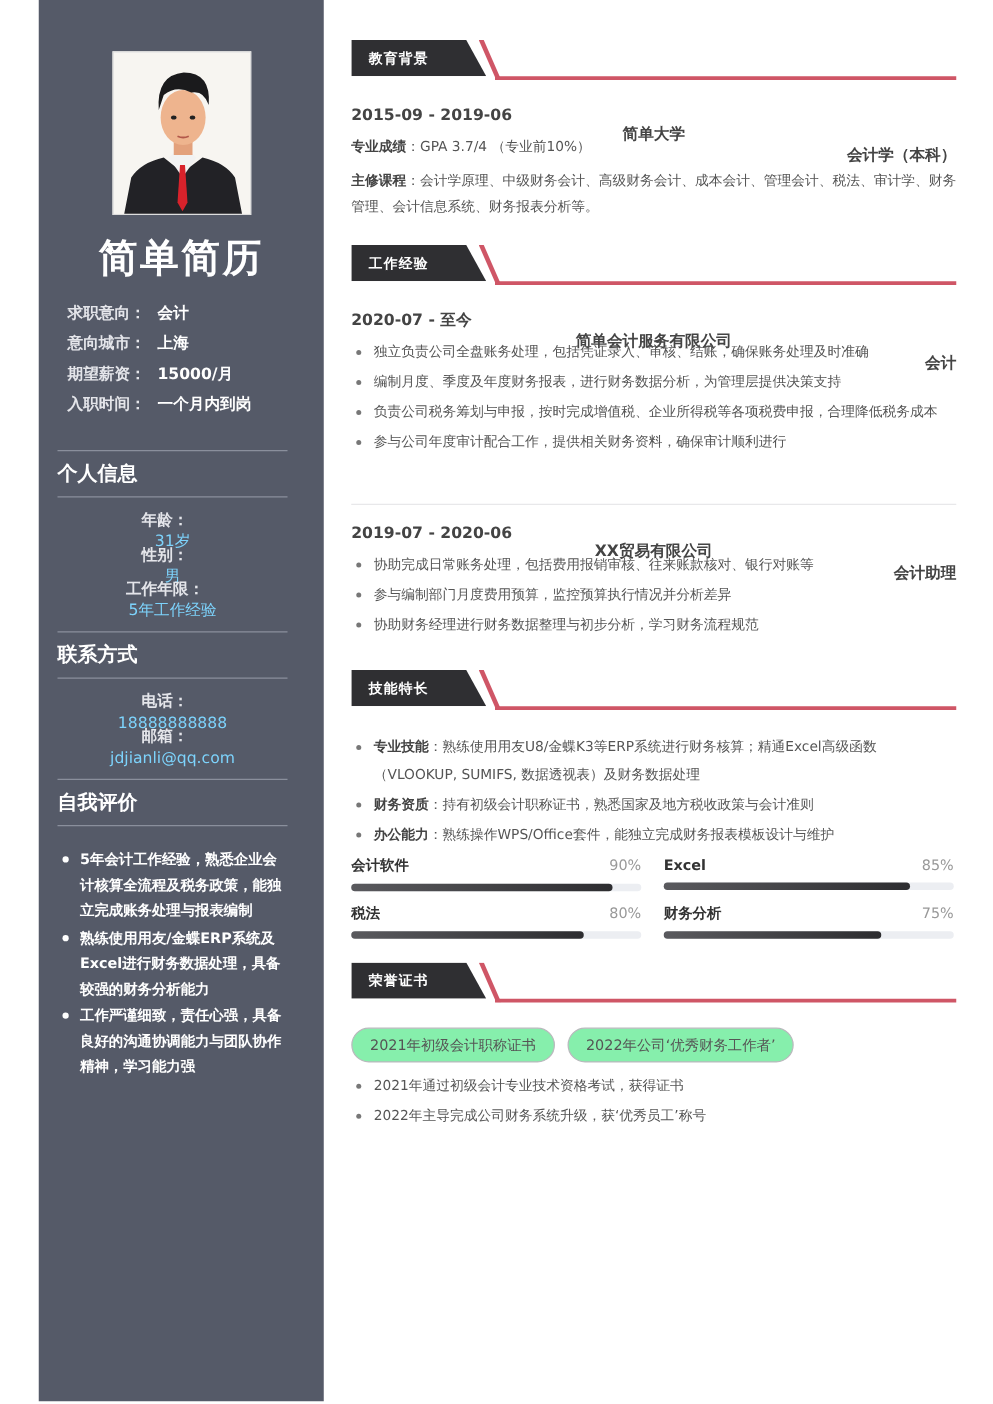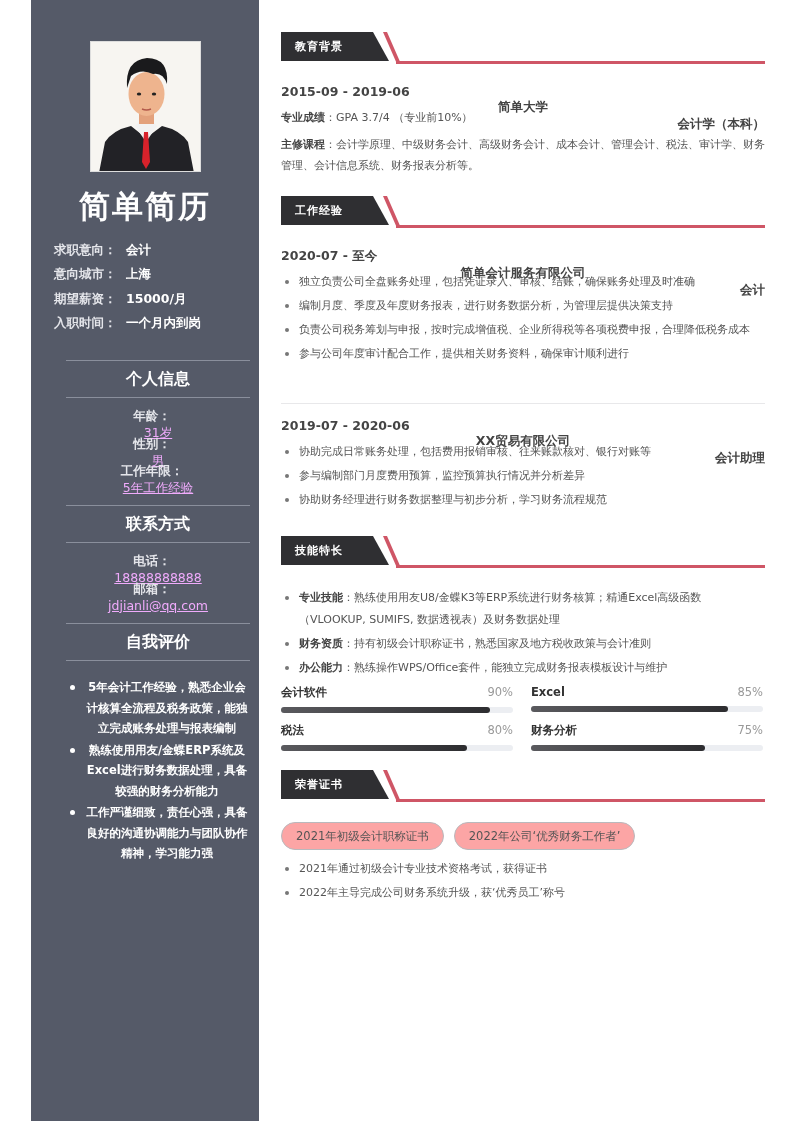--- a/index.html
+++ b/index.html
@@ -16,27 +16,27 @@
   }
   .name {
     position: absolute; left: 0; width: 228px; top: 186px; text-align: center;
     font-size: 31px; font-weight: bold; letter-spacing: 2px; color: #fff;
   }
   .intent { position: absolute; left: 23px; top: 238px; width: 190px; }
   .intent .row { display: flex; height: 24.5px; align-items: center; font-size: 12.5px; font-weight: bold; }
   .intent .lab { color: #e4e5ea; width: 72px; }
   .intent .val { color: #fff; }
 
-  .sb-sec { position: absolute; left: 35px; width: 184px; text-align: center; }
+  .sb-sec { position: absolute; left: 15px; width: 184px; }
   .sb-sec .hr { height: 1px; background: #8a8f9c; }
   .sb-sec .title { font-size: 16px; font-weight: bold; color: #fff; height: 36px; line-height: 36px; }
   .sb-sec .rows { margin-top: 10px; }
   .sb-sec .row { display: flex; height: 27.5px; align-items: center; font-size: 12.5px; flex-direction: column; }
   .sb-sec .row .lab { font-weight: bold; color: #e4e5ea; margin-right: 12px; }
-  .sb-sec .row .val { color: #f0abfc; text-decoration: underline; }
+  .sb-sec .row .val { color: #7dd3fc; }
   .eval-list { list-style: none; margin-top: 16px; }
   .eval-list li { position: relative; padding-left: 18px; font-size: 11.5px; font-weight: bold; line-height: 20.5px; color: #fff; margin-bottom: 1px; }
   .eval-list li::before { content: ""; position: absolute; left: 4px; top: 8px; width: 5px; height: 5px; border-radius: 50%; background: #fff; }
 
   .main { position: absolute; left: 281px; top: 0; width: 484px; }
   .sec-head { position: absolute; left: 0; width: 484px; height: 32px; }
   .sec-head .tab {
     position: absolute; left: 0; top: 0; height: 29px; width: 108px; background: #2f2f32;
     clip-path: polygon(0 0, 92px 0, 108px 29px, 0 29px);
     color: #fff; font-weight: bold; font-size: 11px; line-height: 29px; padding-left: 14px; letter-spacing: 1px;
@@ -61,21 +61,21 @@
   .divider { position: absolute; left: 0; width: 484px; height: 1px; background: #e8e8ea; }
 
   .skill { position: absolute; width: 232px; }
   .skill .hd { display: flex; justify-content: space-between; font-size: 11.5px; }
   .skill .hd .lab { font-weight: bold; color: #333; }
   .skill .hd .pct { color: #999; }
   .skill .track { margin-top: 7px; height: 6px; border-radius: 3px; background: #eceef2; position: relative; }
   .skill .fill { position: absolute; left: 0; top: 0; height: 6px; border-radius: 3px; background: linear-gradient(90deg, #5a5a5e, #2d2d30); }
 
   .chips { position: absolute; left: 0; top: 822px; display: flex; gap: 10px; }
-  .chip { height: 28px; line-height: 26px; padding: 0 14px; border: 1px solid #b9b9bd; border-radius: 14px; background: #fca5a5; font-size: 11.5px; color: #555; }
+  .chip { height: 28px; line-height: 26px; padding: 0 14px; border: 1px solid #b9b9bd; border-radius: 14px; background: #86efac; font-size: 11.5px; color: #555; }
 </style>
 </head>
 <body>
 
 <div class="sidebar">
   <div class="photo">
     <svg width="111" height="131" viewBox="0 0 111 131">
       <rect width="111" height="131" fill="#f7f5f1"></rect>
       <path d="M8 131 L14 100 Q22 88 40 84 L55 96 L71 84 Q89 88 97 100 L103 131 Z" fill="#222226"></path>
       <path d="M44 84 L55 100 L66 84 L62 80 L48 80 Z" fill="#f2f2f2"></path>

